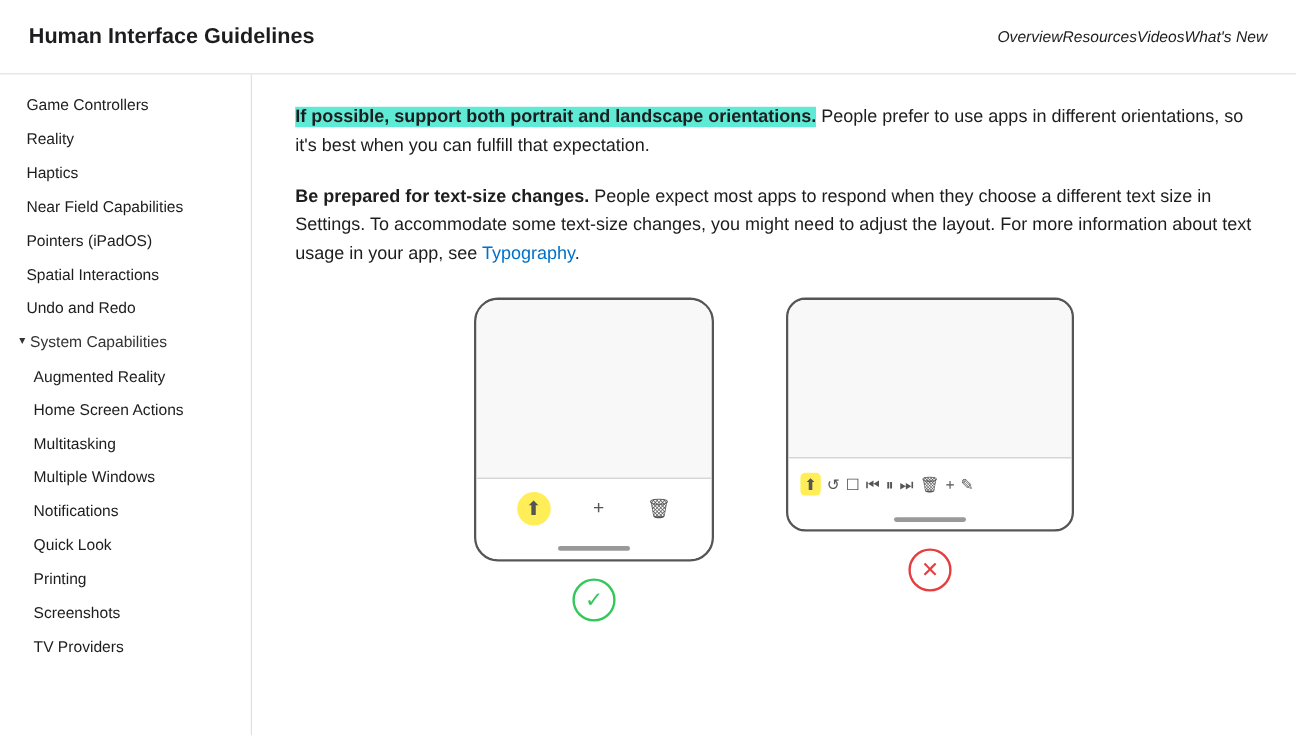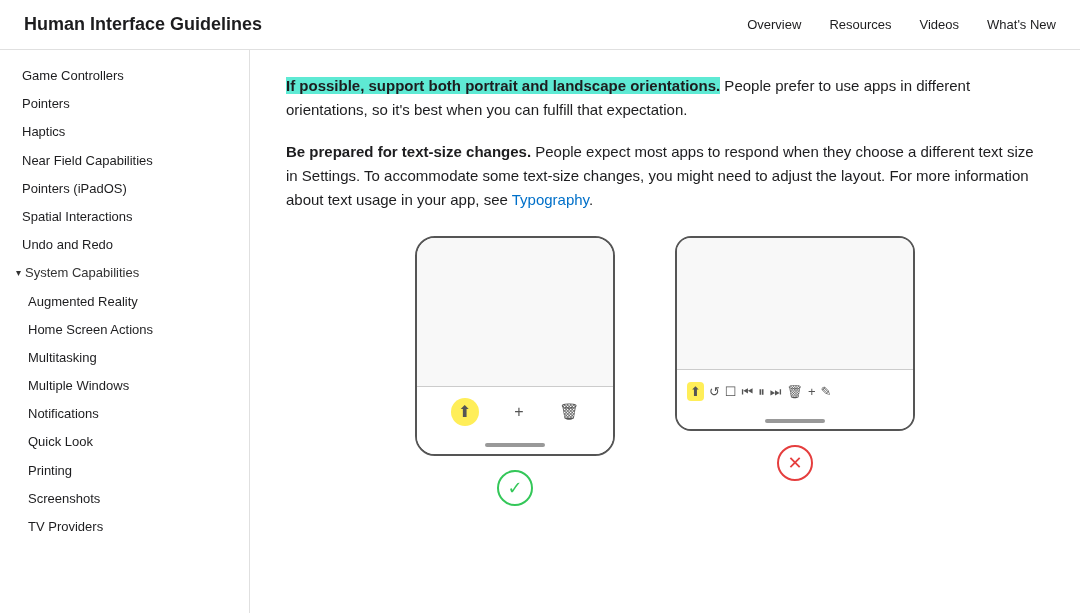--- a/index.html
+++ b/index.html
@@ -4,51 +4,51 @@
   <style>
     * { box-sizing: border-box; margin: 0; padding: 0; }
     body { font-family: -apple-system, BlinkMacSystemFont, 'Helvetica Neue', Arial, sans-serif; font-size: 14px; color: #1d1d1f; background: #fff; display: flex; flex-direction: column; height: 613px; overflow: hidden; }
 
     
     .header {
       display: flex;
       align-items: center;
       justify-content: space-between;
       padding: 0 24px;
-      height: 50px;
+      height: 62px;
       border-bottom: 1px solid #e0e0e0;
       background: #fff;
       flex-shrink: 0;
     }
     .header-title {
       font-size: 18px;
       font-weight: 600;
       color: #1d1d1f;
     }
     .header-nav {
       display: flex;
-      gap: 28px;
+      font-style: italic;
     }
     .header-nav-item {
       font-size: 13px;
       color: #1d1d1f;
       cursor: pointer;
       text-decoration: none;
     }
 
     
     .main-layout {
       display: flex;
       flex: 1;
       overflow: hidden;
     }
 
     
     .sidebar {
-      width: 250px;
+      width: 210px;
       flex-shrink: 0;
       overflow-y: auto;
       padding: 12px 0;
       border-right: 1px solid #e0e0e0;
     }
     .sidebar-item {
       display: flex;
       align-items: center;
       padding: 5px 22px;
       font-size: 13px;
@@ -263,21 +263,21 @@
   </nav>
 </header>
 
 <div class="main-layout">
 
   <aside class="sidebar">
     <div class="sidebar-item">
       <span>Game Controllers</span>
     </div>
     <div class="sidebar-item">
-      <span>Pointers</span>
+      <span>Reality</span>
     </div>
     <div class="sidebar-item">
       <span>Haptics</span>
     </div>
     <div class="sidebar-item">
       <span>Near Field Capabilities</span>
     </div>
     <div class="sidebar-item">
       <span>Pointers (iPadOS)</span>
     </div>

